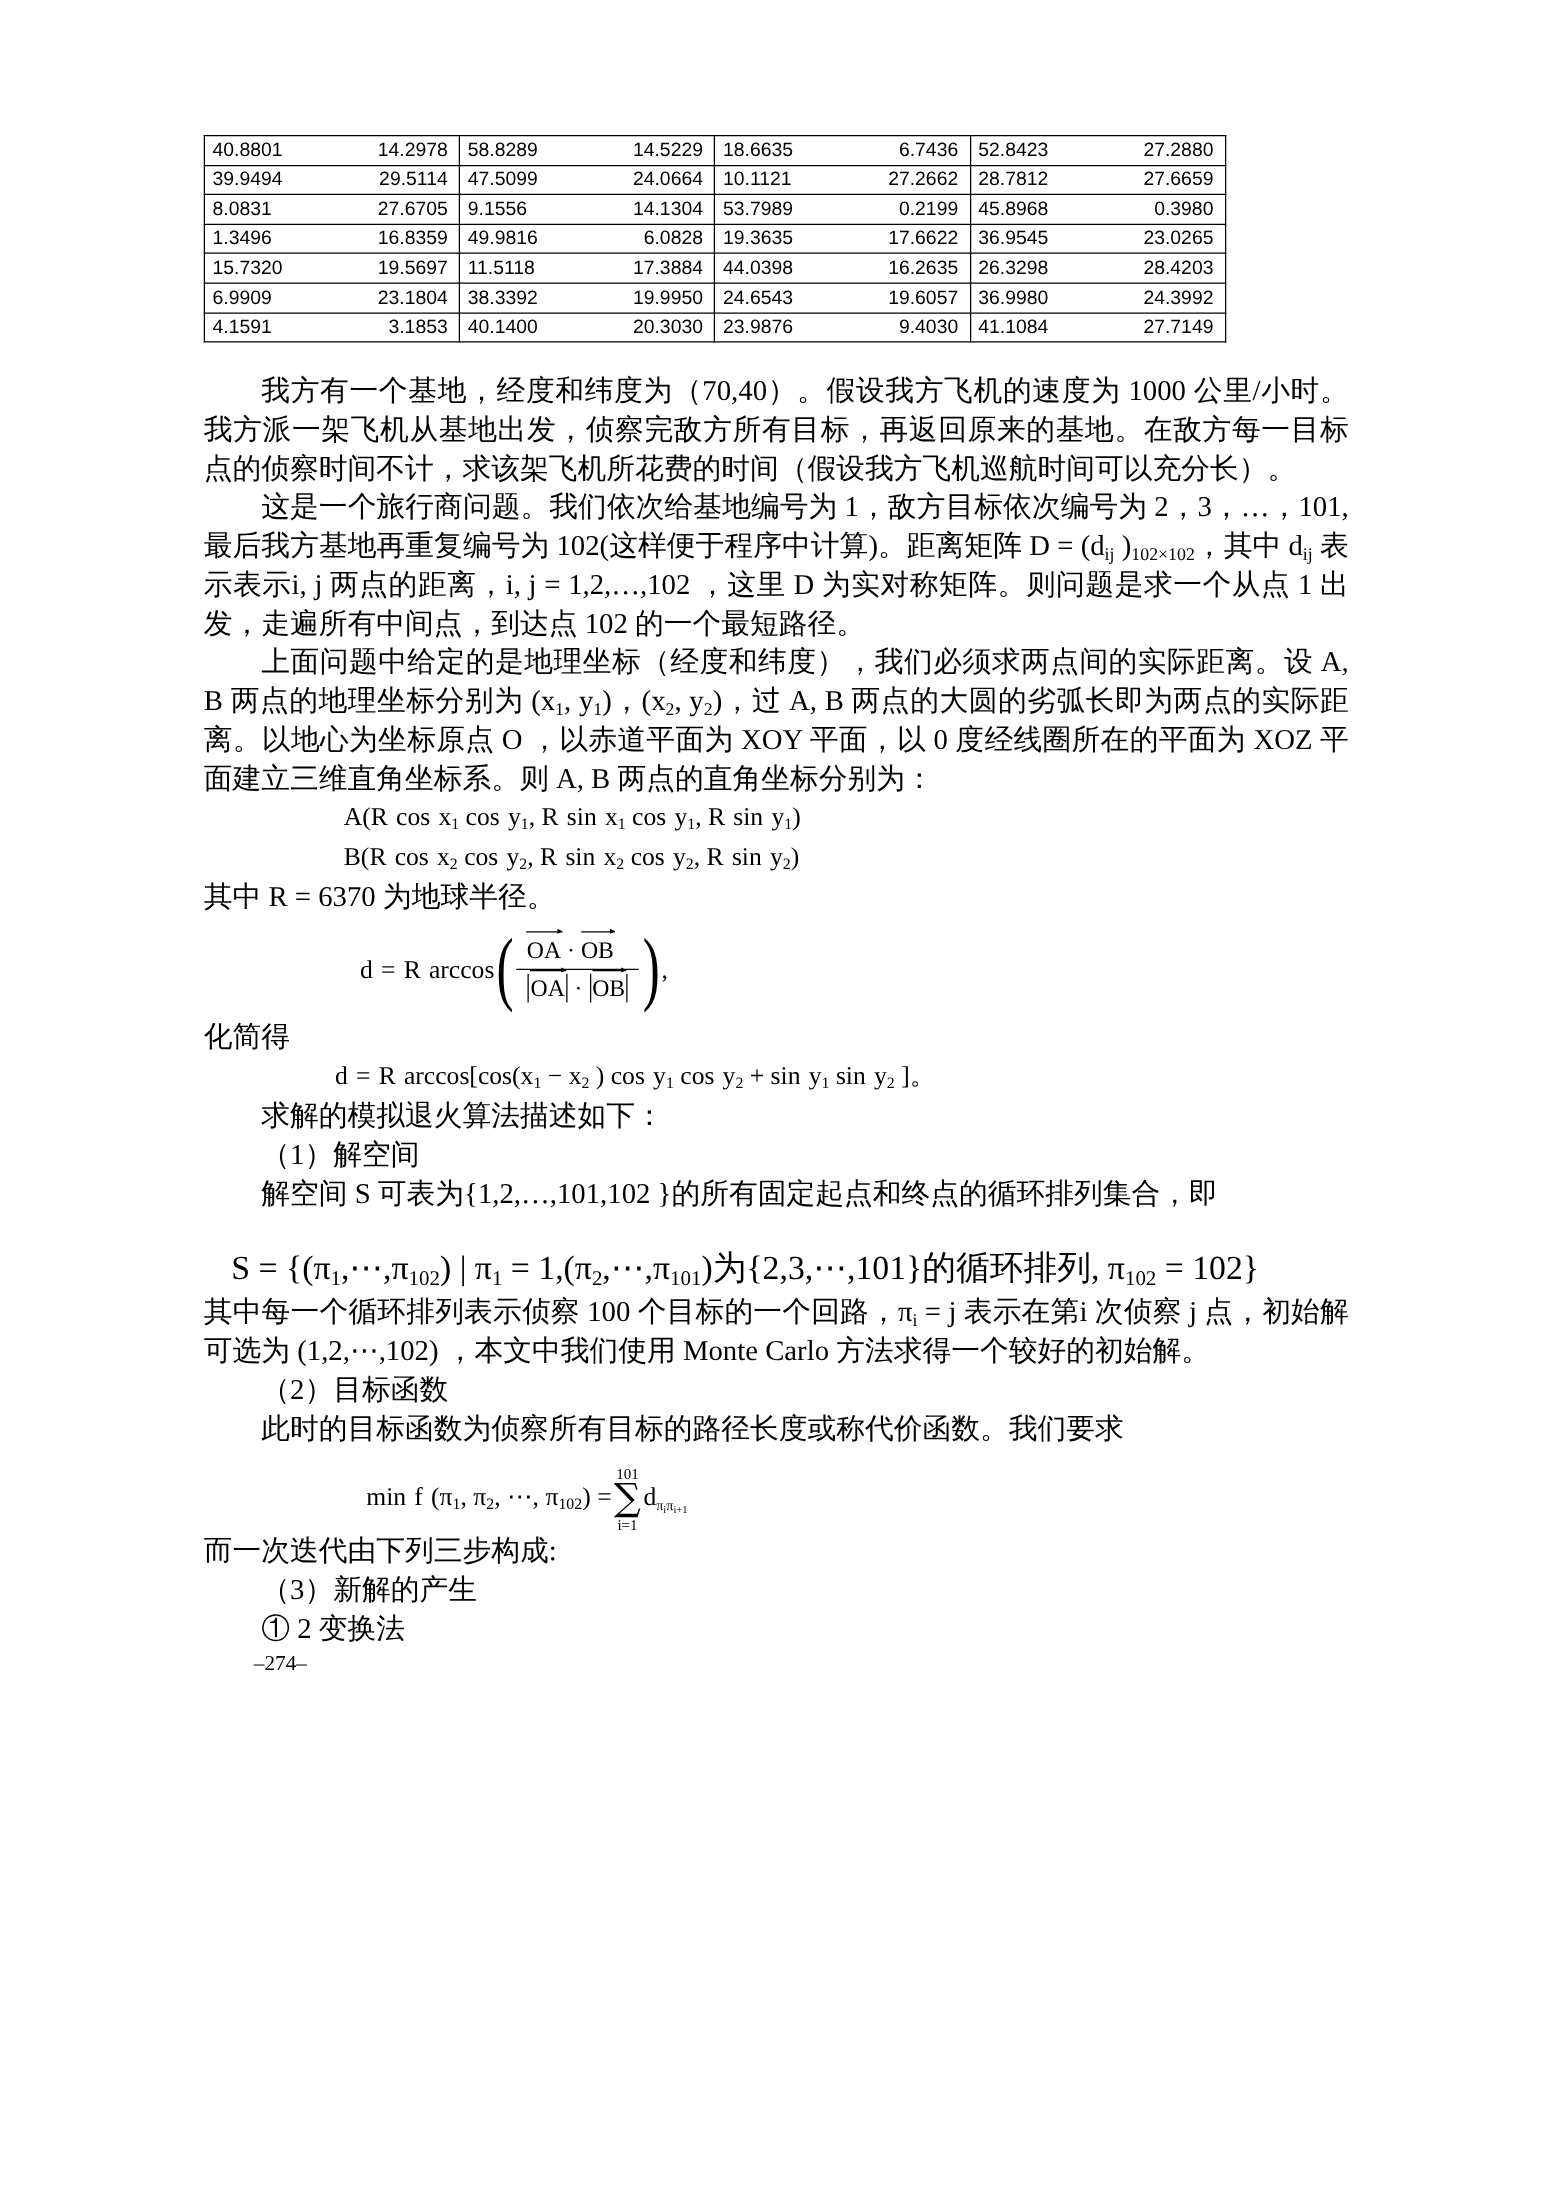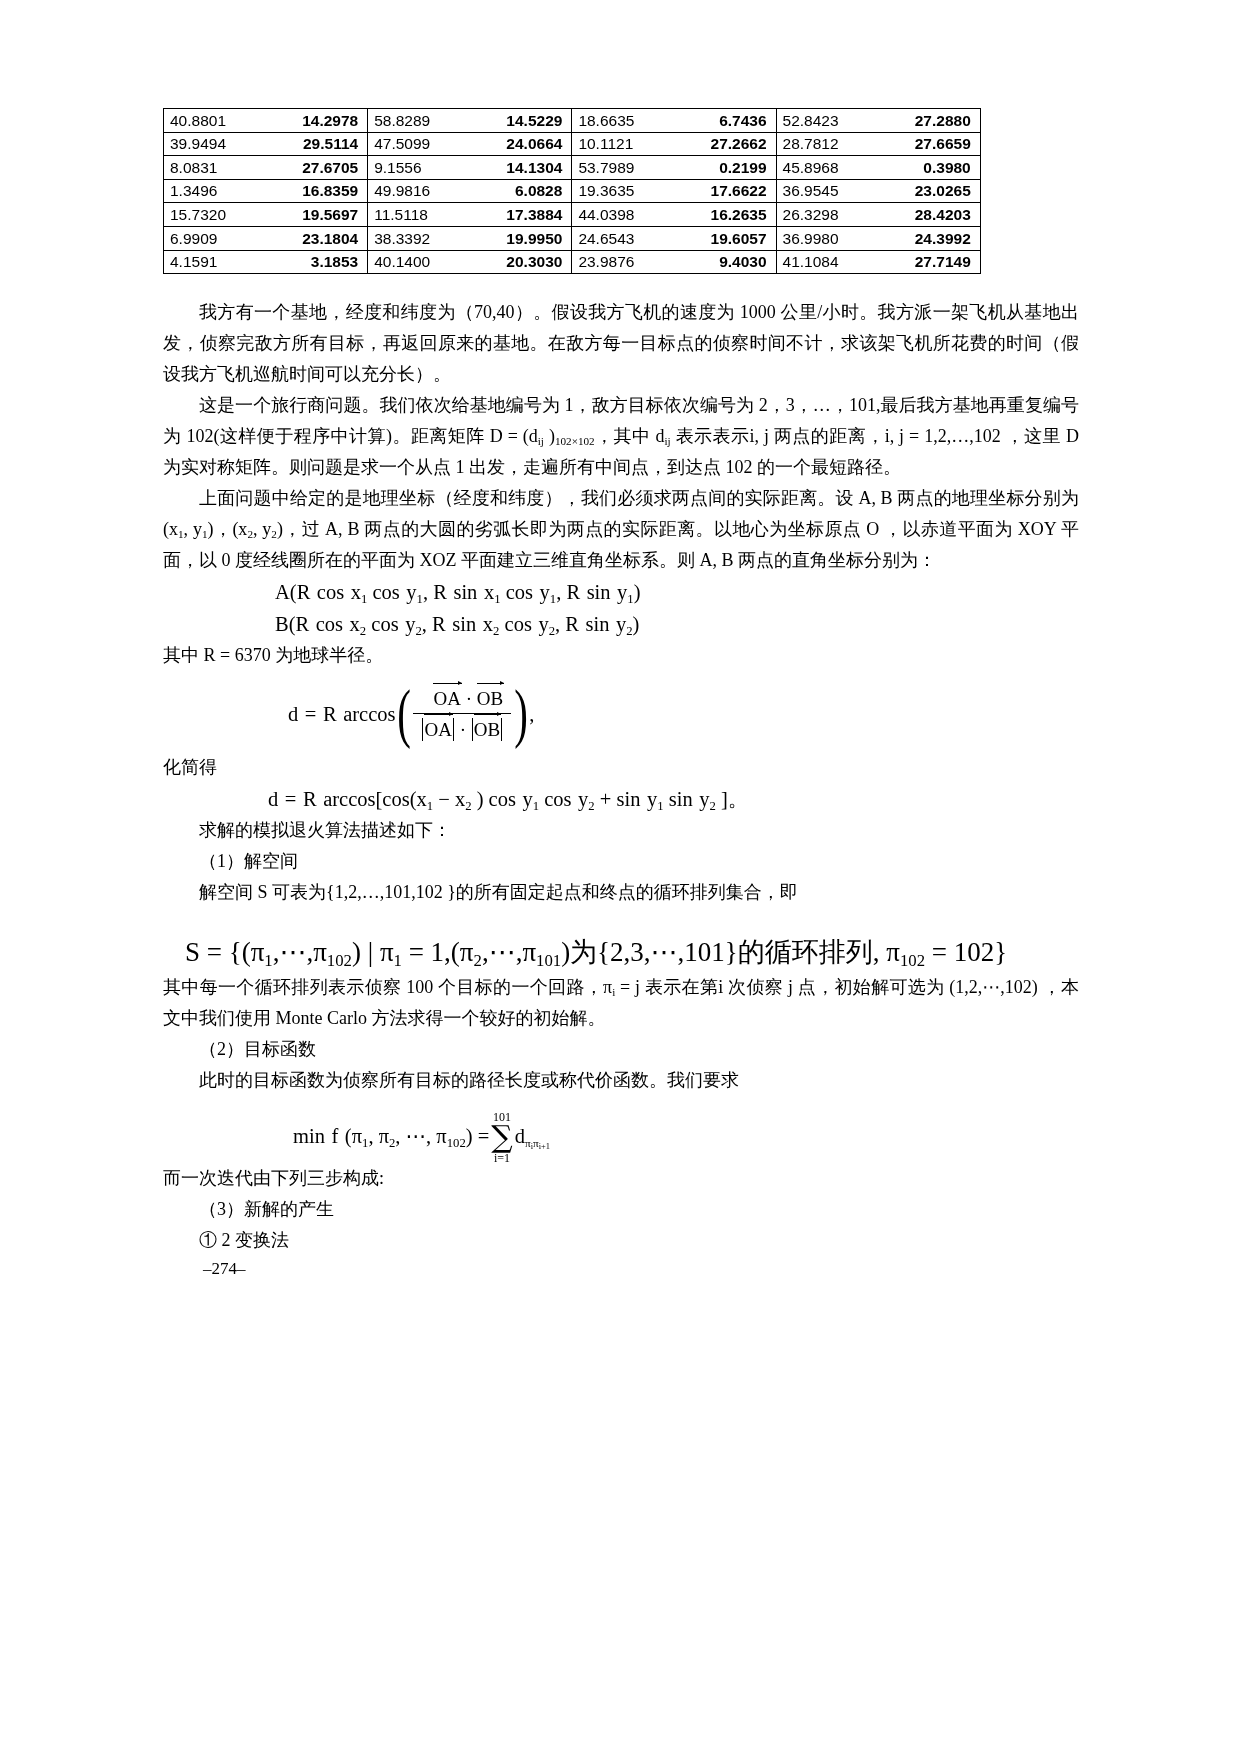--- a/index.html
+++ b/index.html
@@ -49,26 +49,26 @@
   table.coord-table td.pair {
     width: 188.2px;
     padding: 0 9px 0 6px;
   }
   .pairwrap {
     display: flex;
     justify-content: space-between;
     align-items: center;
   }
   .pairwrap .v1 { text-align: left; }
-  .pairwrap .v2 { text-align: center; font-weight: bold; }
+  .pairwrap .v2 { text-align: center; }
 
   
   p.para {
     margin: 0;
-    font-size: 18px;
+    font-size: 23px;
     line-height: 31px;
     text-align: justify;
     text-justify: inter-ideograph;
   }
   p.indent { text-indent: 2em; }
   .gap-before-body { height: 23px; }
   .mi { font-style: normal; font-family: "Liberation Serif","DejaVu Serif",serif; }
 
   sub, sup {
     font-size: 0.62em;
@@ -107,21 +107,21 @@
     top: -4px;
     border-left: 4px solid #000;
     border-top: 2px solid transparent;
     border-bottom: 2px solid transparent;
   }
 
   
   .fracblock {
     display: inline-block;
     vertical-align: middle;
-    text-align: right;
+    text-align: left;
     font-size: 19px;
     line-height: 1.35;
     margin: 0 2px;
   }
   .fracblock .num { display: block; padding: 0 8px 1px 8px; }
   .fracblock .den { display: block; padding: 2px 8px 0 8px; border-top: 1px solid #000; }
 
   .bigparen {
     display: inline-block;
     vertical-align: middle;

